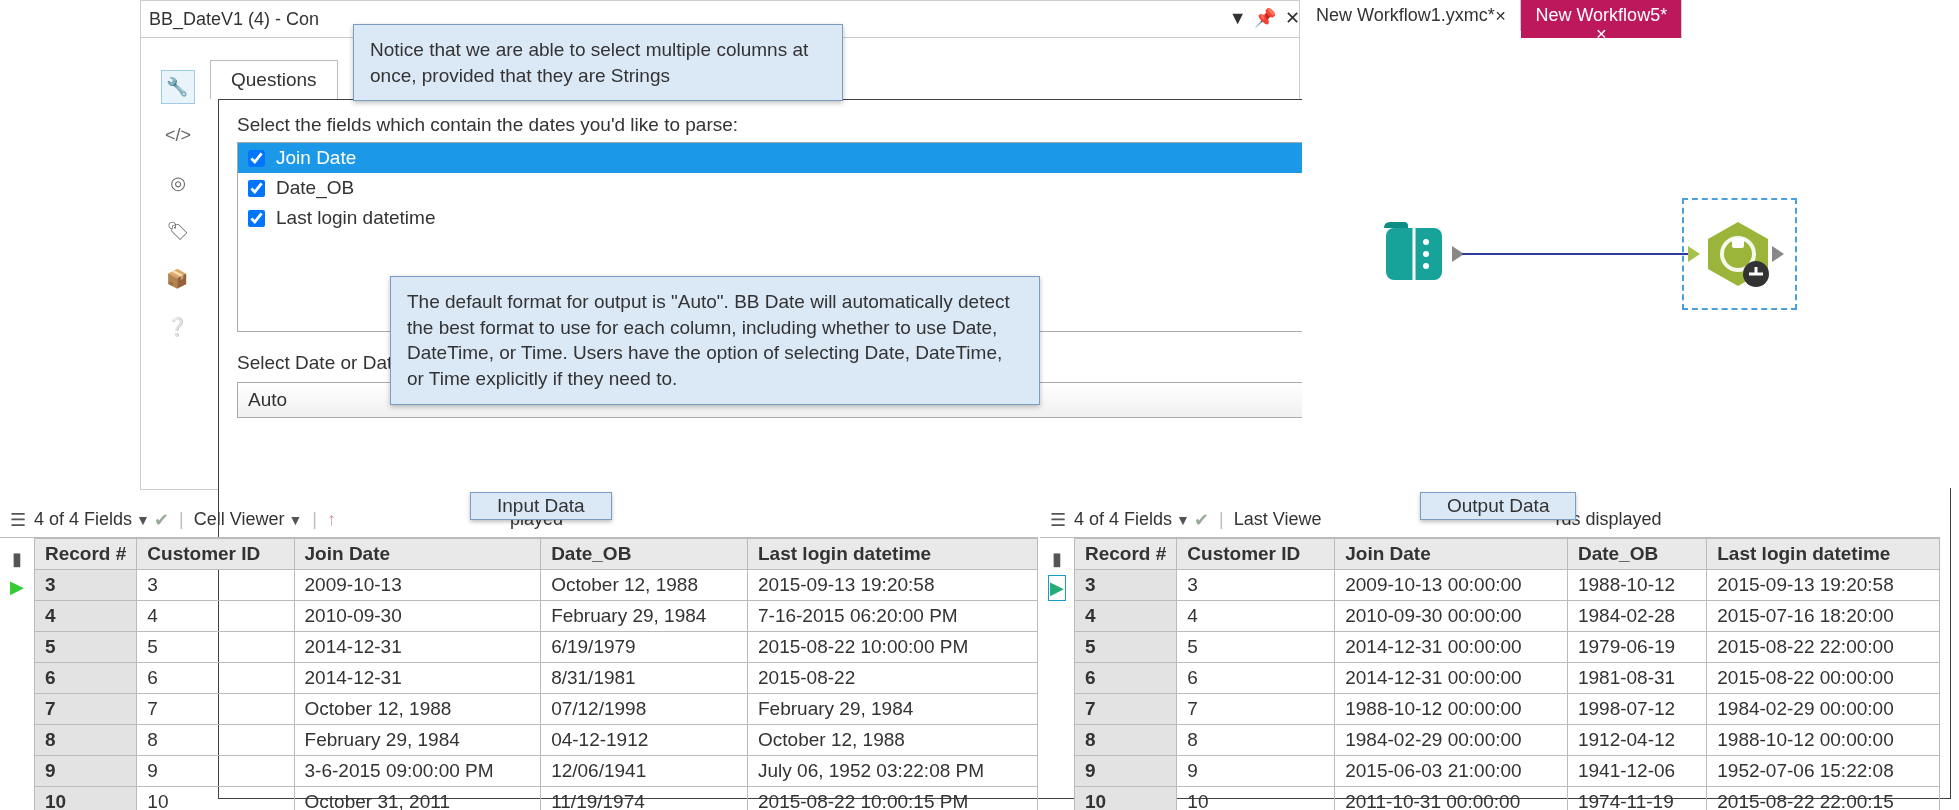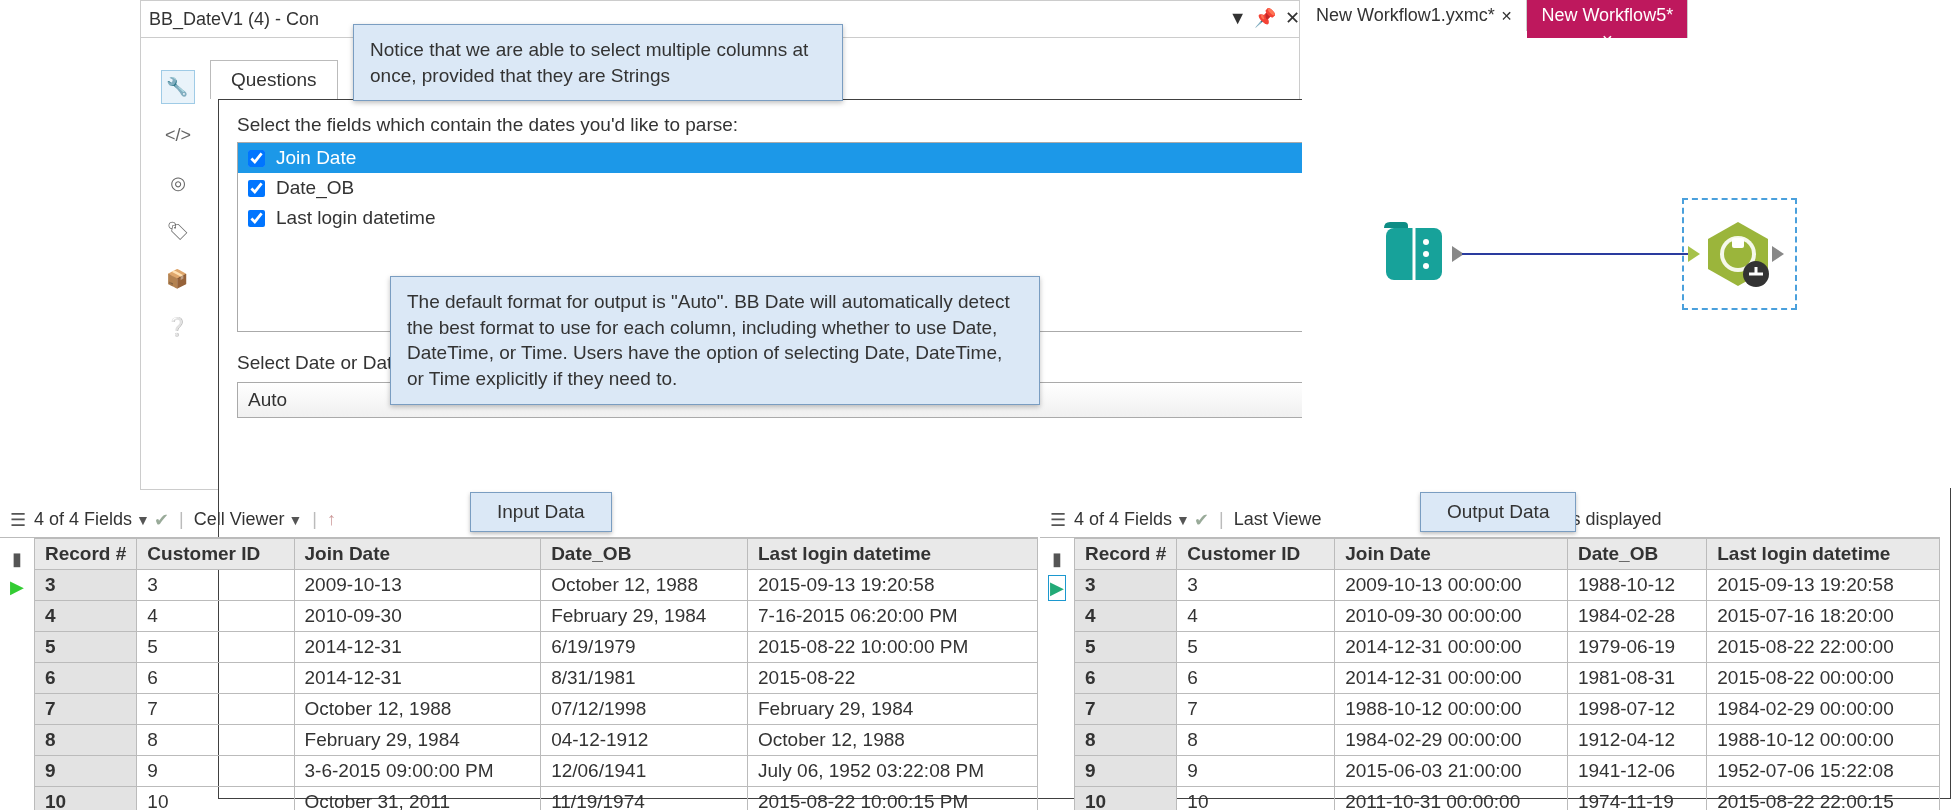--- a/index.html
+++ b/index.html
@@ -8,21 +8,21 @@
   
   #config-pane { position:absolute; left:140px; top:0; width:1160px; height:490px; border:1px solid #ccc; background:#fff; }
   #config-header { height:37px; background:#fff; border-bottom:1px solid #ccc; display:flex; align-items:center; padding-left:8px; font-size:18px;text-align:center; }
 
   
   #hdr-controls { position:absolute; left:1130px; top:0; width:170px; height:36px; display:flex; align-items:center; justify-content:flex-end; gap:8px; font-size:18px; }
   #hdr-controls span { cursor:pointer; }
 
   
   #doc-tabs { position:absolute; left:1302px; top:0; height:36px; display:flex; align-items:flex-start; font-size:18px; }
-  .tab   { padding:5px 14px; display:flex; align-items:center; gap:6px; border-right:1px solid #ccc; }
+  .tab   { padding:5px 14px; display:flex; align-items:center; border-right:1px solid #ccc; }
   .tab.inactive { background:#fff; color:#333; }
   .tab.active   { background:#be185d; color:#fff;flex-direction:column; }
   .tab .x { font-size:14px; }
 
   
   #vtb { position:absolute; left:158px; top:70px; width:40px; display:flex; flex-direction:column; align-items:center; gap:14px; }
   #vtb .tbtn { width:34px; height:34px; display:flex; align-items:center; justify-content:center; color:#666; border:1px solid transparent; }
   #vtb .tbtn.sel { border:1px solid #9fcbe6; background:#e9f3fa; color:#555; }
 
   
@@ -61,21 +61,21 @@
   .results { position:absolute; top:502px; height:305px; }
   #res-in  { left:0;  width:1038px; }
   #res-out { left:1040px; width:900px; }
 
   .rbar { height:36px; display:flex; align-items:center; gap:4px; padding-left:6px; border-bottom:1px solid #bbb; position:relative; }
   .rbar .ric { width:24px; text-align:center; color:#555; font-size:18px; }
   .rbar .sep { color:#bbb; margin:0 6px; }
   .rbar .dd  { font-size:14px; color:#555; }
   .rbar .chk { color:#9a9; }
 
-  .badge { position:absolute; top:-10px; height:40px; padding:0 26px; display:flex; align-items:center; background:#dbe8f6; border:1px solid #7a9dc1; box-shadow:0 2px 4px rgba(0,0,0,.25); font-size:19px; }
+  .badge { position:absolute; top:-10px; height:28px; padding:0 26px; display:flex; align-items:center; background:#dbe8f6; border:1px solid #7a9dc1; box-shadow:0 2px 4px rgba(0,0,0,.25); font-size:19px; }
   #badge-in  { left:470px; }
   #badge-out { left:380px; }
 
   table { border-collapse:collapse; width:100%; font-size:19px; }
   th, td { border:1px solid #bbb; padding:4px 10px; text-align:left; height:30px; white-space:nowrap; overflow:hidden; }
   th { background:#e9e9e9; font-weight:600;margin-left:18px; }
   td.rn { background:#e3e3e3; font-weight:700; width:80px; }
 
   .leftstrip { position:absolute; left:0; top:0; width:34px; display:flex; flex-direction:column; align-items:center; gap:6px; padding-top:6px; }
   .leftstrip span { font-size:18px; color:#555; }

